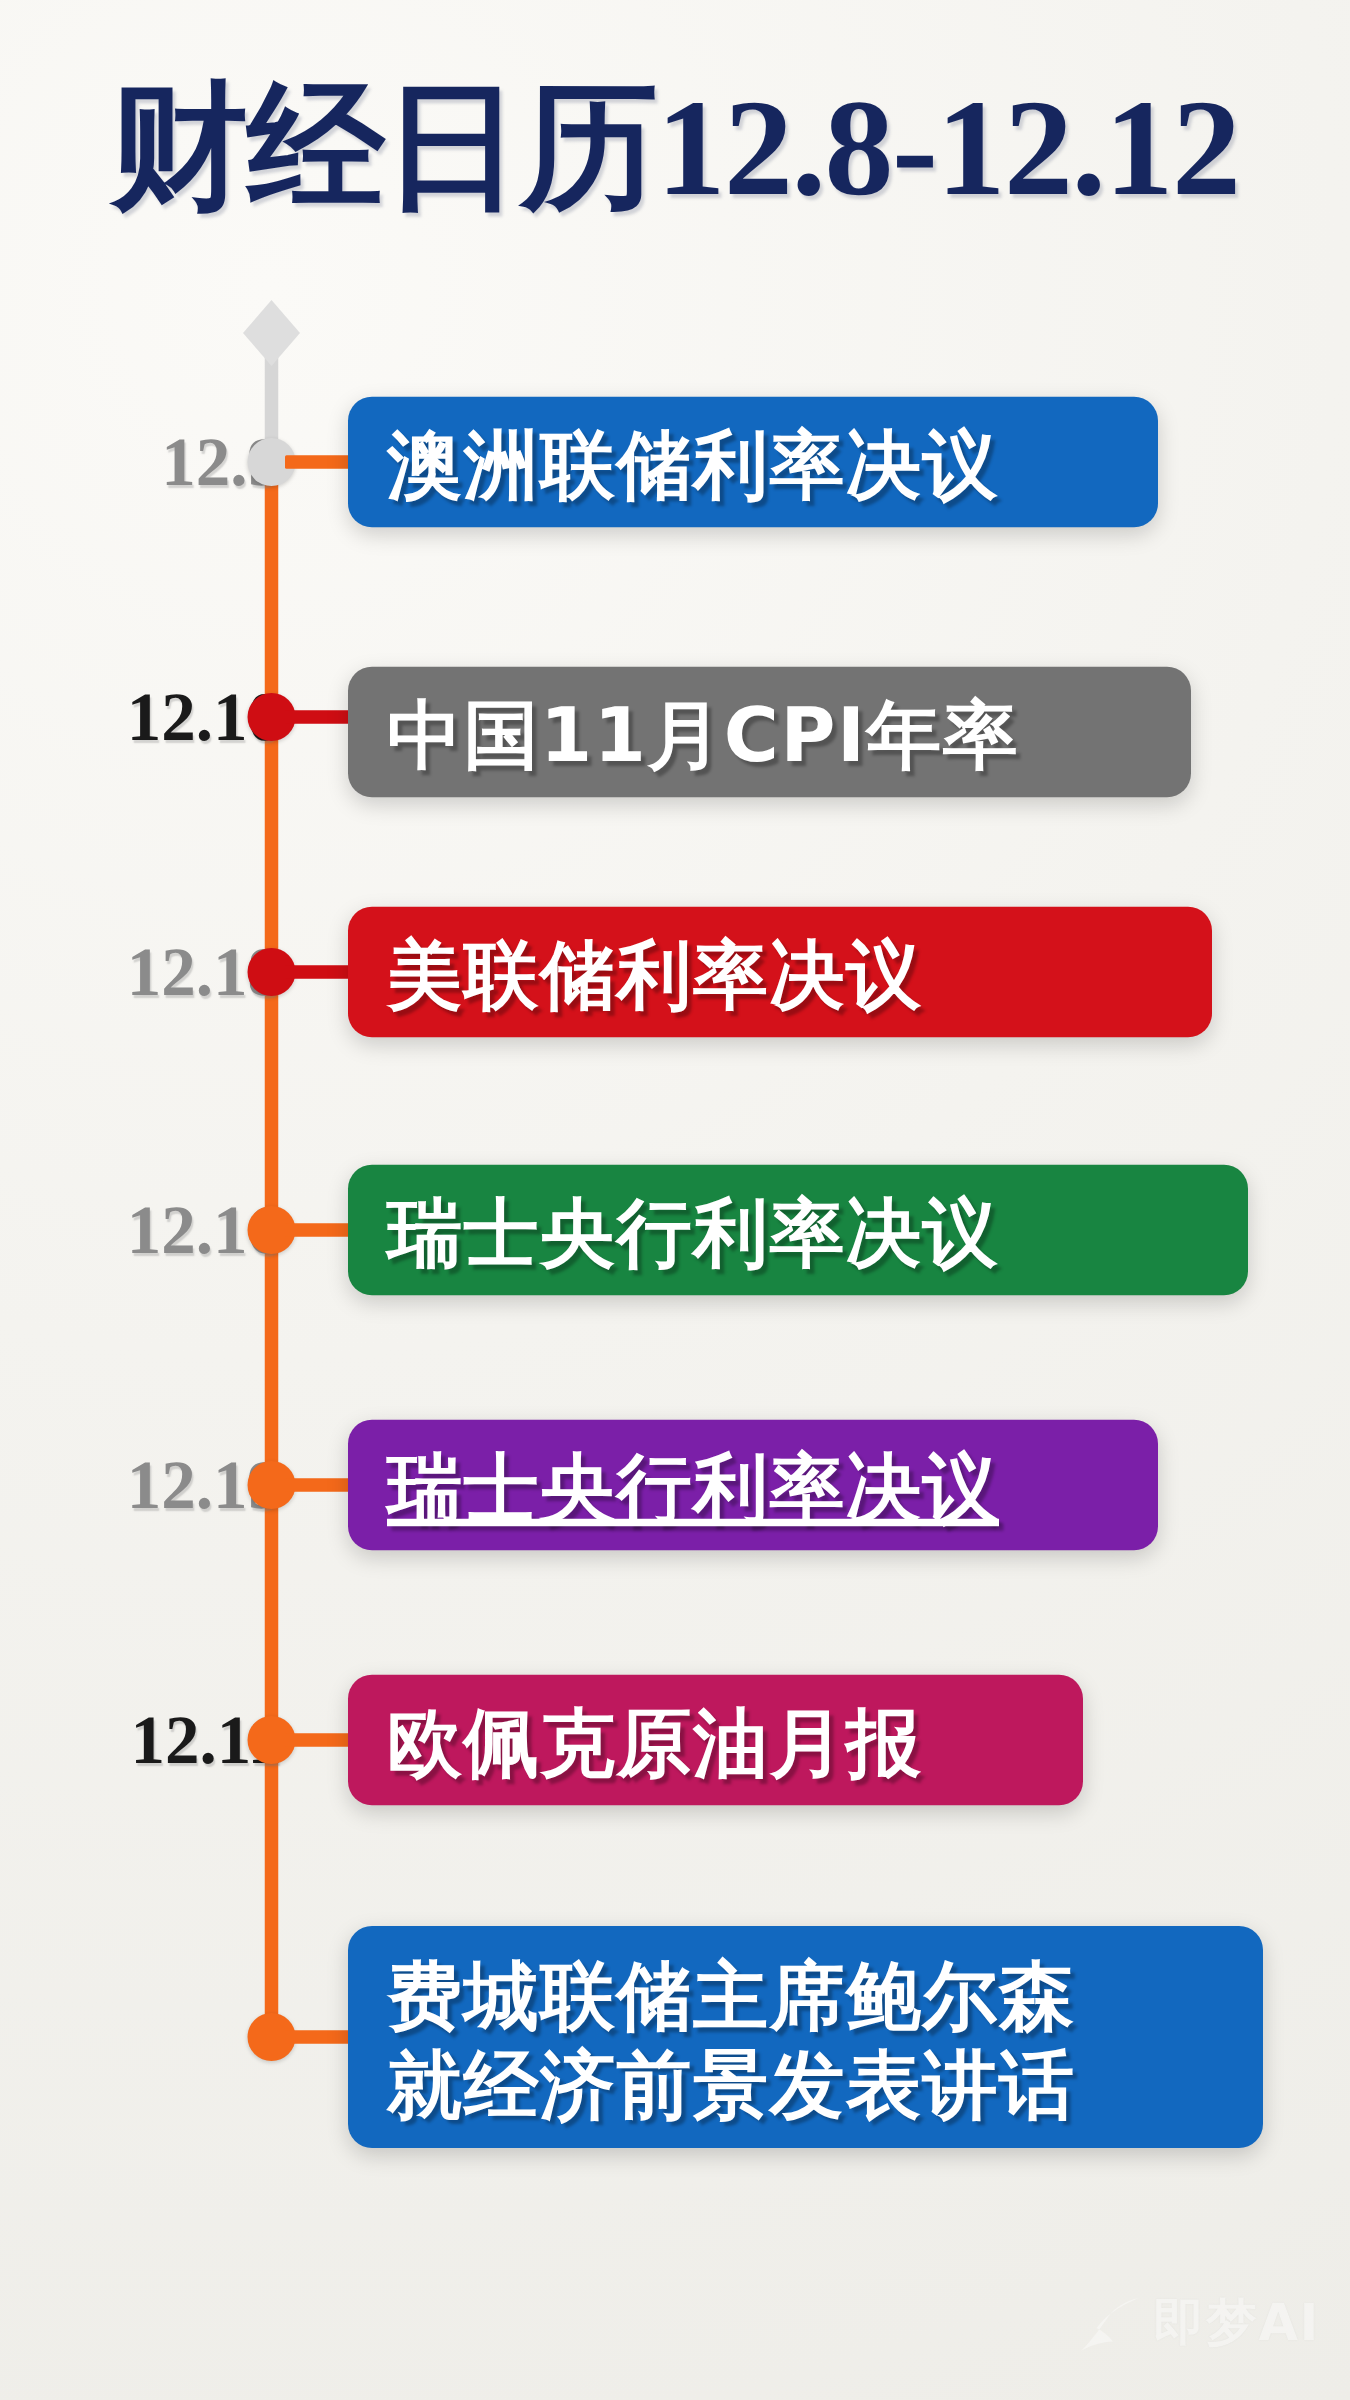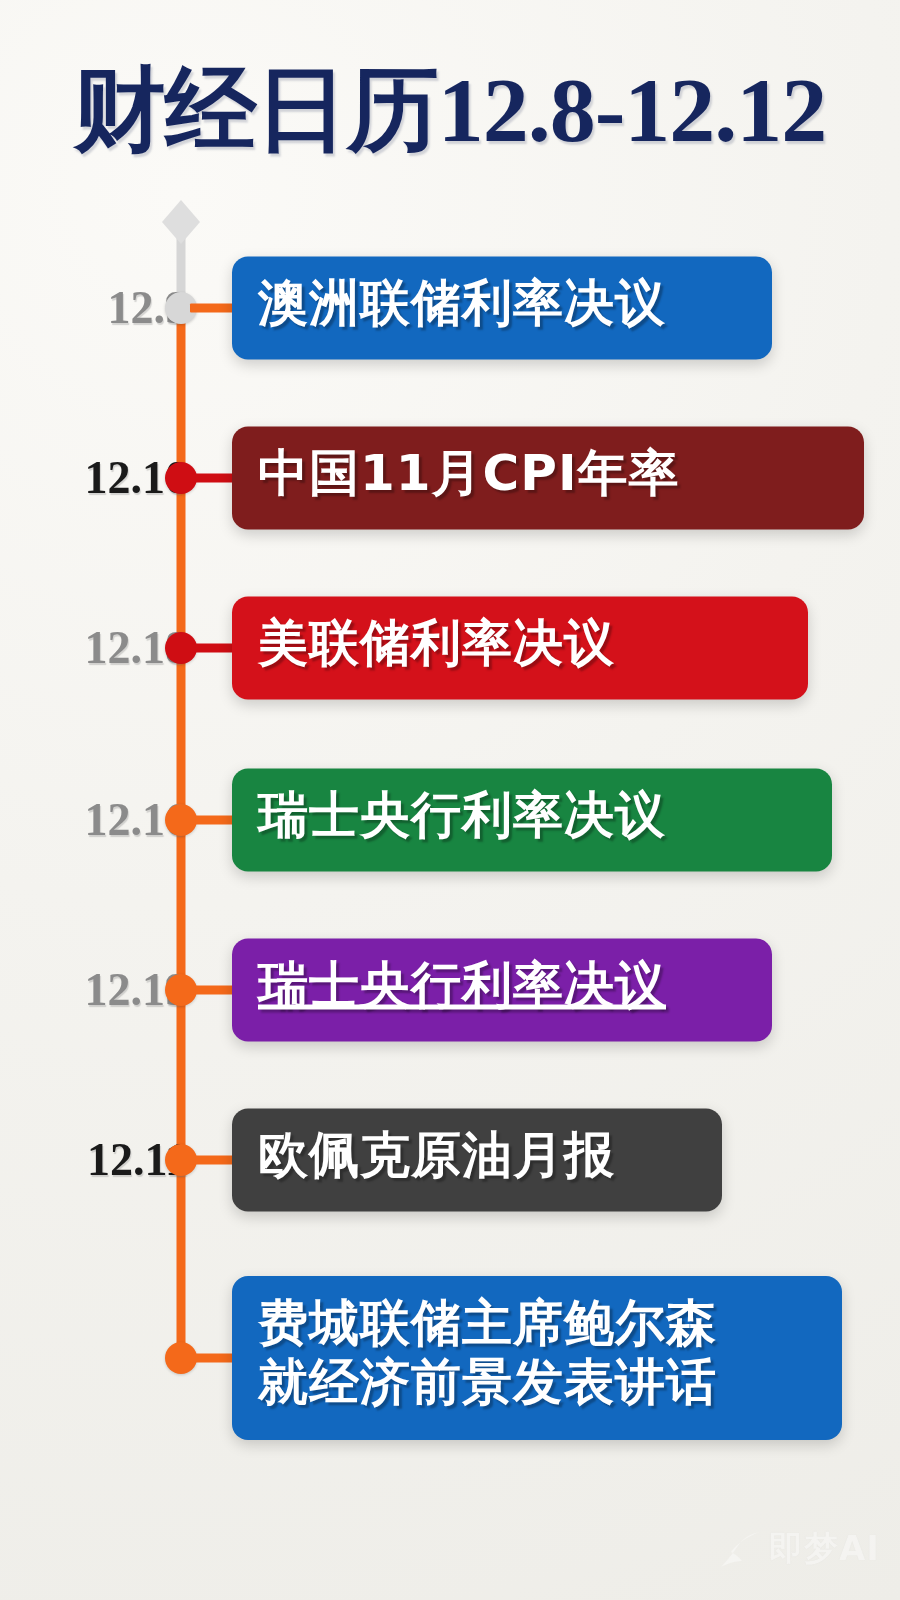--- a/index.html
+++ b/index.html
@@ -40,21 +40,20 @@
     width: 900px;
     text-align: center;
     font-family: "Liberation Serif", "DejaVu Serif", serif;
     font-weight: bold;
     font-size: 92px;
     line-height: 1.0;
     color: #16265e;
     letter-spacing: -1px;
     text-shadow: 2px 3px 2px rgba(120,125,150,0.30);
     white-space: nowrap;
-    margin-top: 12px;
   }
 
   
   .spine {
     position: absolute;
     left: 0; top: 0;
     width: 900px; height: 1600px;
     pointer-events: none;
   }
 
@@ -99,21 +98,21 @@
     width: 60px;
     transform: translateY(-50%);
     border-radius: 1px;
   }
 
   .card {
     position: absolute;
     left: 232px;
     transform: translateY(-50%);
     border-radius: 16px;
-    padding: 18px 26px 28px 26px;
+    padding: 18px 26px 12px 26px;
     box-sizing: border-box;
     color: #ffffff;
     font-family: "DejaVu Sans", "Liberation Sans", sans-serif;
     font-weight: bold;
     font-size: 50px;
     line-height: 1.14;
     letter-spacing: 1px;
     white-space: nowrap;
     text-shadow: 3px 3px 2px rgba(0,0,0,0.28);
     box-shadow: 0 5px 14px rgba(0,0,0,0.17);
@@ -163,21 +162,21 @@
     <div class="date-label gray">12.9</div>
     <div class="node" style="background:#d7d7d7;"></div>
     <div class="connector" style="background:#f4691a;"></div>
     <div class="card" style="background:#1268bf; width:540px;">澳洲联储利率决议</div>
   </div>
 
   <div class="row" style="top:478px;">
     <div class="date-label black">12.10</div>
     <div class="node" style="background:#cf0d13;"></div>
     <div class="connector" style="background:#cf0d13;"></div>
-    <div class="card" style="background:#7f1d1d; width:632px;">中国11月CPI年率</div>
+    <div class="card" style="background:#737373; width:562px;margin-top:10px;">中国11月CPI年率</div>
   </div>
 
   <div class="row" style="top:648px;">
     <div class="date-label gray">12.18</div>
     <div class="node" style="background:#cf0d13;"></div>
     <div class="connector" style="background:#cf0d13;"></div>
     <div class="card" style="background:#d4111a; width:576px;">美联储利率决议</div>
   </div>
 
   <div class="row" style="top:820px;">
@@ -191,21 +190,21 @@
     <div class="date-label gray">12.19</div>
     <div class="node" style="background:#f4691a;"></div>
     <div class="connector" style="background:#f4691a;"></div>
     <div class="card" style="background:#7b1fa8; width:540px;text-decoration:underline;">瑞士央行利率决议</div>
   </div>
 
   <div class="row" style="top:1160px;">
     <div class="date-label black">12.11</div>
     <div class="node" style="background:#f4691a;"></div>
     <div class="connector" style="background:#f4691a;"></div>
-    <div class="card" style="background:#404040; width:490px;">欧佩克原油月报</div>
+    <div class="card" style="background:#be185d; width:490px;">欧佩克原油月报</div>
   </div>
 
   <div class="row" style="top:1358px;">
     <div class="date-label gray"></div>
     <div class="node" style="background:#f4691a;"></div>
     <div class="connector" style="background:#f4691a;"></div>
     <div class="card two-line" style="background:#1268bf; width:610px;">费城联储主席鲍尔森<br>就经济前景发表讲话</div>
   </div>
 
   <div class="watermark">

